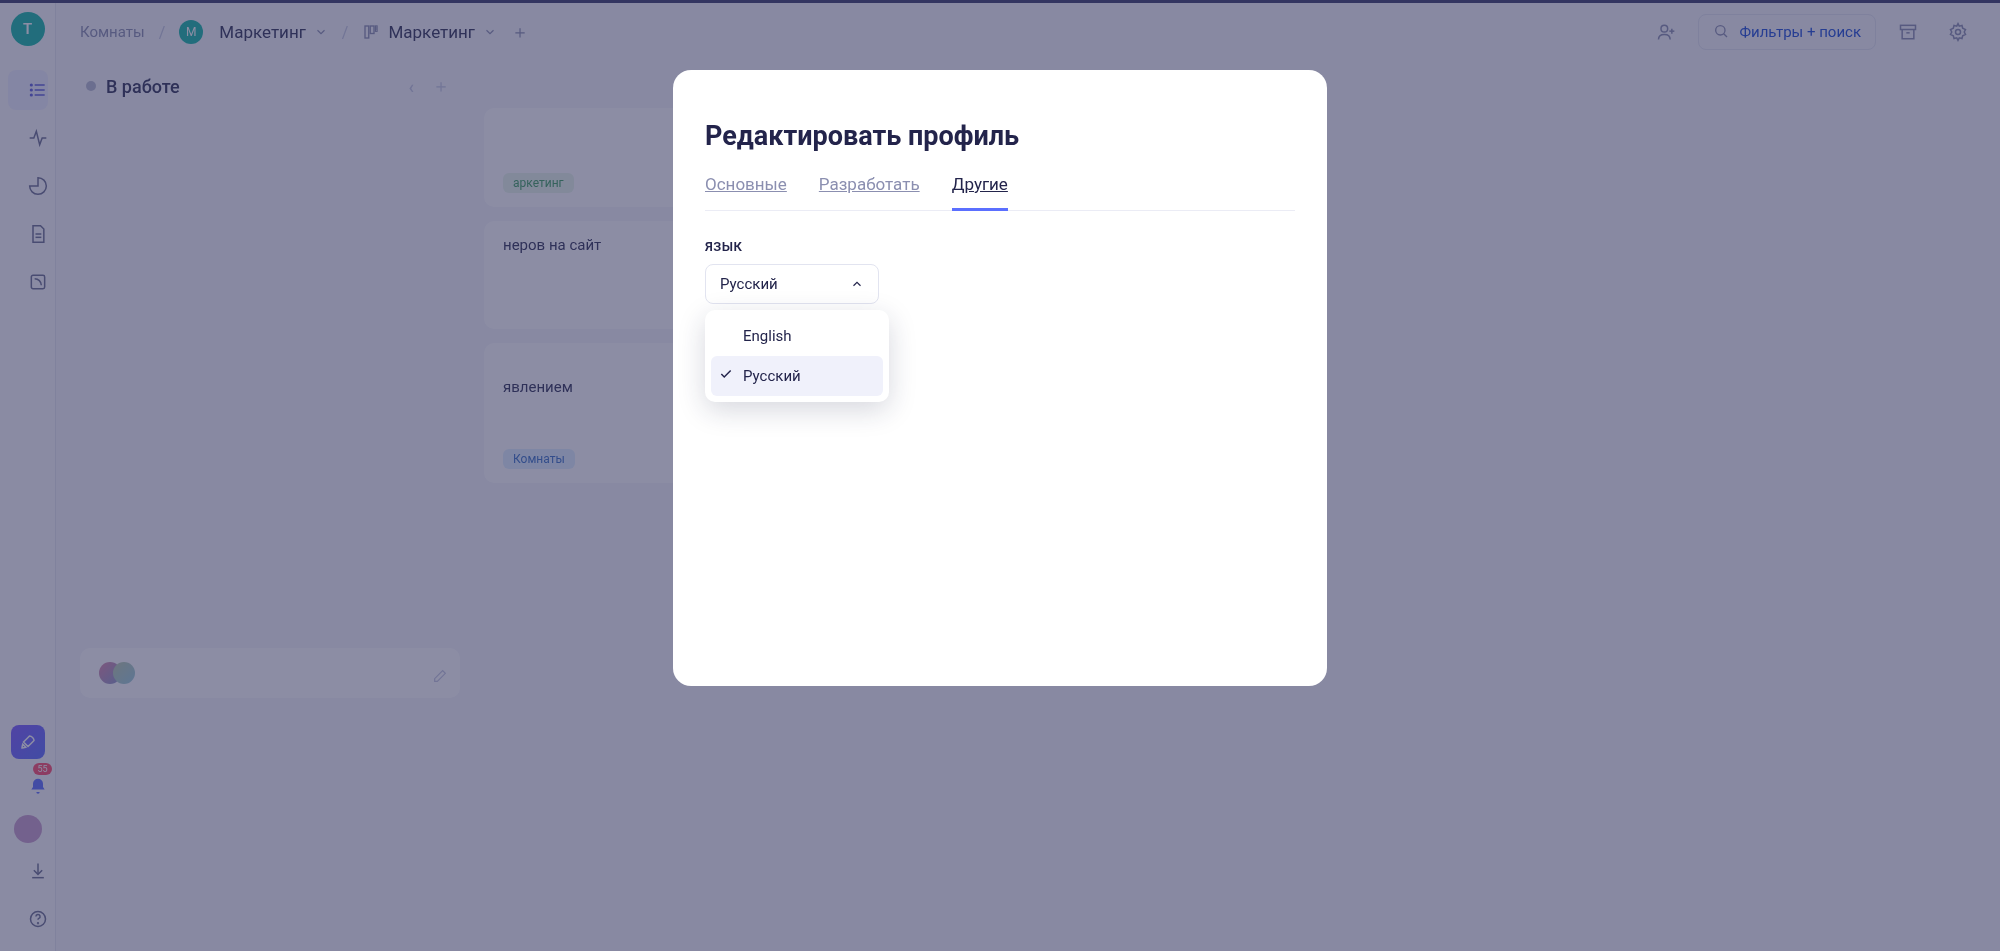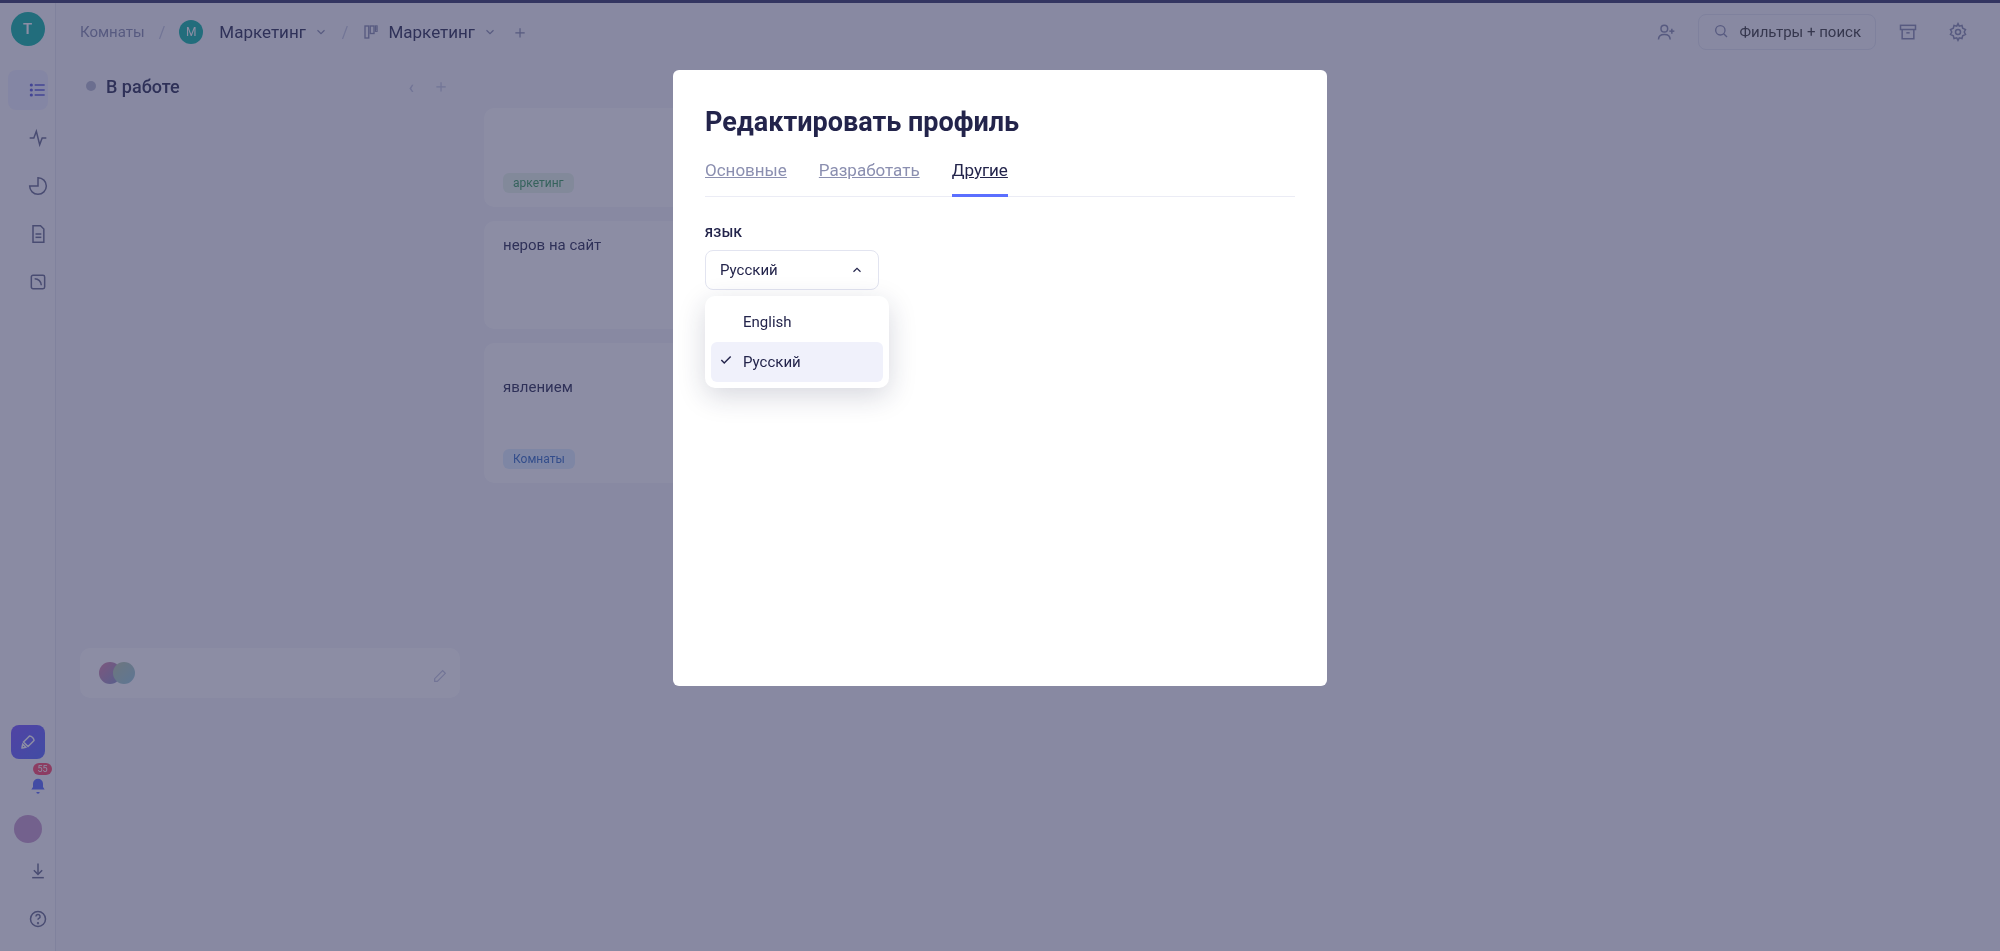--- a/index.html
+++ b/index.html
@@ -22,21 +22,21 @@
 .main { flex: 1; display: flex; flex-direction: column; min-width: 0; }
 .topbar { height: 64px; display: flex; align-items: center; padding: 0 24px; gap: 14px; }
 .crumb { color: #8b8fb0; font-size: 15px; }
 .crumb-sep { color: #c5c8e0; }
 .crumb-badge { width: 24px; height: 24px; border-radius: 50%; background: #14b8a6; color: #fff; display: inline-flex; align-items: center; justify-content: center; font-size: 12px; margin-right: 8px; }
 .crumb-board { display: flex; align-items: center; gap: 8px; color: #313358; font-size: 17px; }
 .chevron { width: 14px; height: 14px; }
 .plus-sm { color: #8b8fb0; font-size: 18px; cursor: pointer; }
 .top-spacer { flex: 1; }
 .top-icon { width: 36px; height: 36px; display: flex; align-items: center; justify-content: center; color: #8b8fb0; border-radius: 8px; }
-.search-box { display: flex; gap: 10px; border: 1px solid #e2e4f0; border-radius: 8px; padding: 8px 14px; color: #404040; font-size: 15px; }
+.search-box { display: flex; gap: 10px; border: 1px solid #e2e4f0; border-radius: 8px; padding: 8px 14px; color: #1d4ed8; font-size: 15px; }
 
 .subbar { height: 48px; display: flex; align-items: center; padding: 0 24px; gap: 10px; color: #313358; }
 .subbar-icon { color: #8b8fb0; }
 
 .board { flex: 1; display: flex; gap: 24px; padding: 0 24px; overflow: hidden; min-width: 0; }
 .col { flex: 0 0 380px; display: flex; flex-direction: column; min-width: 0; }
 .col-header { display: flex; align-items: center; gap: 10px; padding: 10px 6px; color: #313358; font-size: 18px; font-weight: 500; }
 .status-dot { width: 10px; height: 10px; border-radius: 50%; }
 .status-dot.gray { background: #b7bad0; }
 .status-dot.purple { background: #a45bff; }
@@ -56,21 +56,21 @@
 .avatar-stack .avatar-xs + .avatar-xs { margin-left: -8px; }
 .due { position: absolute; top: 12px; right: 34px; font-size: 13px; color: #ff5a5a; display: flex; align-items: center; gap: 4px; }
 .card-more { position: absolute; top: 12px; right: 10px; color: #c5c8e0; cursor: pointer; }
 .tag { display: inline-block; padding: 3px 10px; border-radius: 6px; font-size: 12px; background: #e8f7e9; color: #3fa061; }
 .tag.design { background: #e0f0ff; color: #3a72c8; }
 .repeat-ic { color: #b2b5cf; }
 .pencil { font-size: 16px; }
 .assignee-name { font-size: 14px; color: #313358; }
 
 .overlay { position: fixed; inset: 0; background: rgba(46,48,90,0.55); display: flex; align-items: flex-start; justify-content: center; padding-top: 70px; }
-.modal { width: 654px; background: #fff; border-radius: 6px; padding: 36px 32px 42px; min-height: 616px; position: relative; }
+.modal { width: 654px; background: #fff; border-radius: 18px; padding: 50px 32px 42px; min-height: 616px; position: relative; }
 .modal-title { font-size: 27px; font-weight: 700; color: #23244b; margin-bottom: 22px; }
 .tabs { display: flex; gap: 32px; border-bottom: 1px solid #ebecf5; margin-bottom: 28px; }
 .tab { padding-bottom: 14px; font-size: 17px; color: #8b8fb0; cursor: pointer; border-bottom: 3px solid transparent; margin-bottom: -1px; text-decoration: underline; }
 .tab.active { color: #23244b; border-bottom-color: #5b6fff; }
 .field-label { font-size: 13px; letter-spacing: 0.5px; color: #23244b; font-weight: 600; text-transform: uppercase; margin-bottom: 10px; }
 .select { width: 174px; border: 1px solid #e2e4f0; border-radius: 8px; padding: 10px 14px; display: flex; align-items: center; justify-content: space-between; font-size: 15px; color: #23244b; cursor: pointer; }
 .dropdown { position: absolute; width: 184px; background: #fff; border-radius: 10px; box-shadow: 0 8px 28px rgba(30,32,70,0.18); padding: 6px; margin-top: 6px; }
 .dropdown-item { padding: 11px 12px 11px 32px; font-size: 15px; color: #23244b; border-radius: 6px; cursor: pointer; position: relative; }
 .dropdown-item.selected { background: #f0f1fb; }
 .dropdown-item .check { position: absolute; left: 8px; top: 50%; transform: translateY(-50%); }

